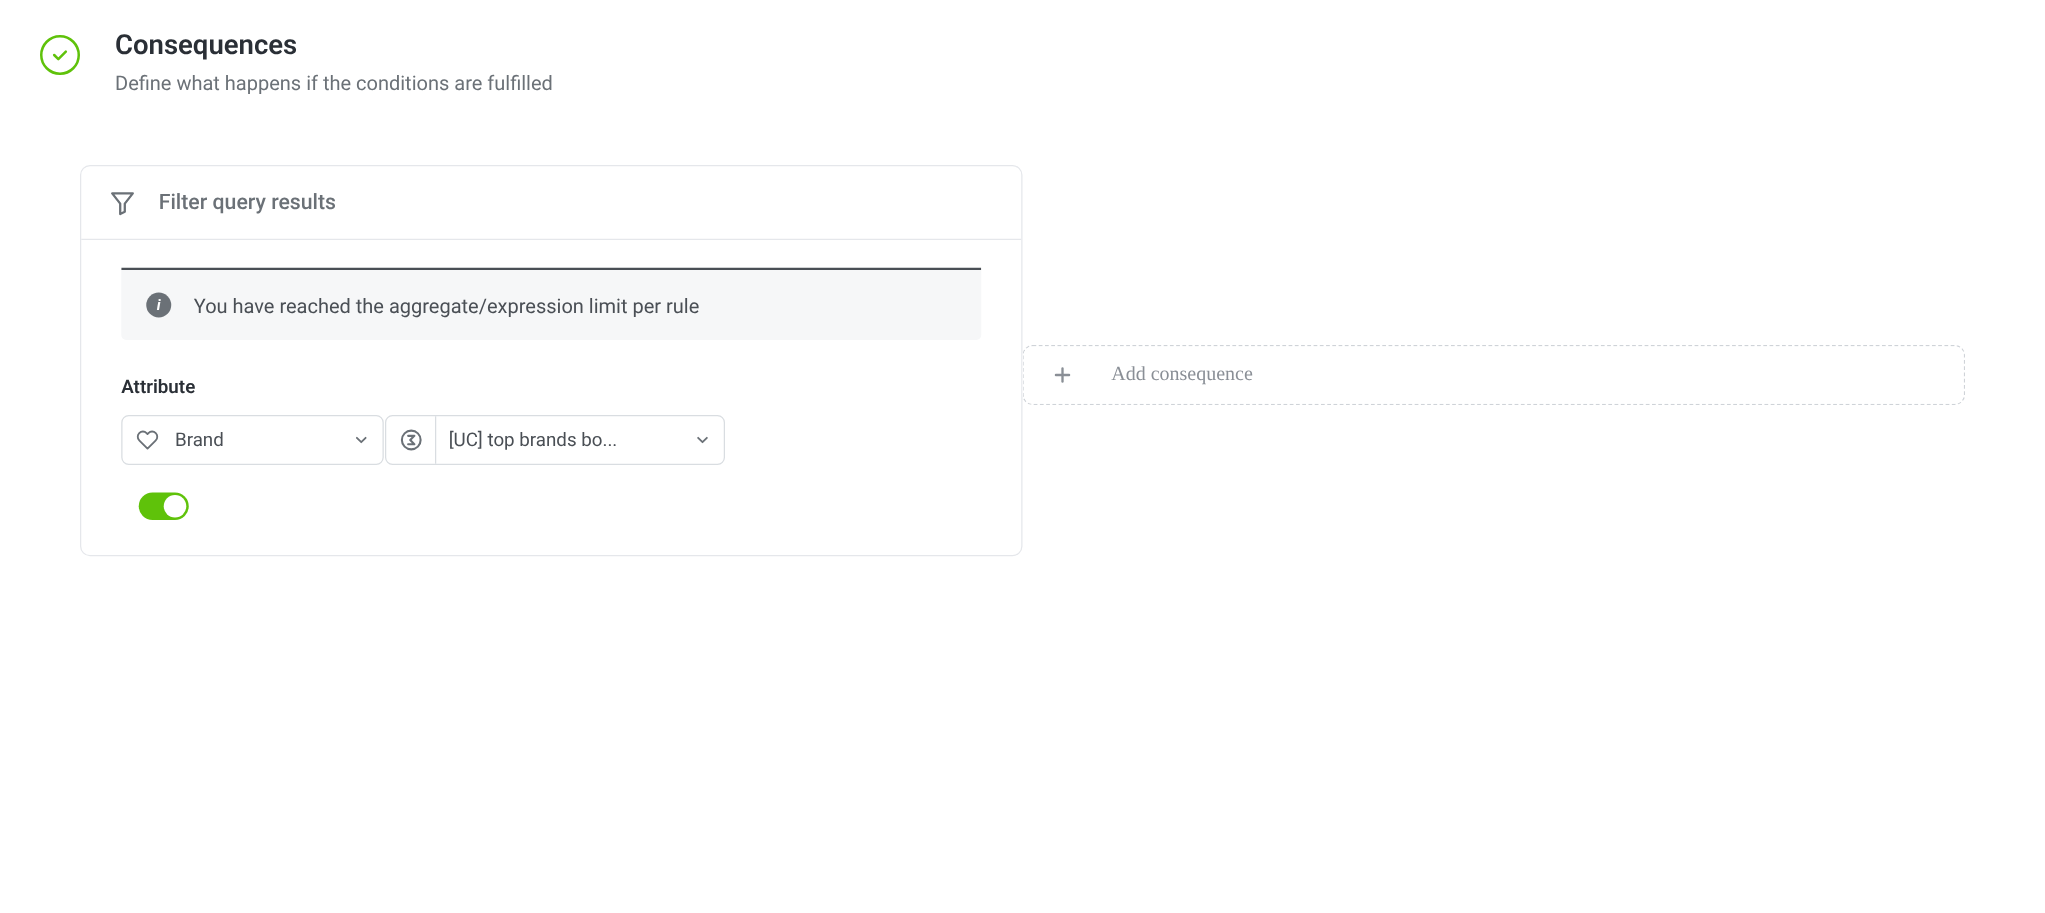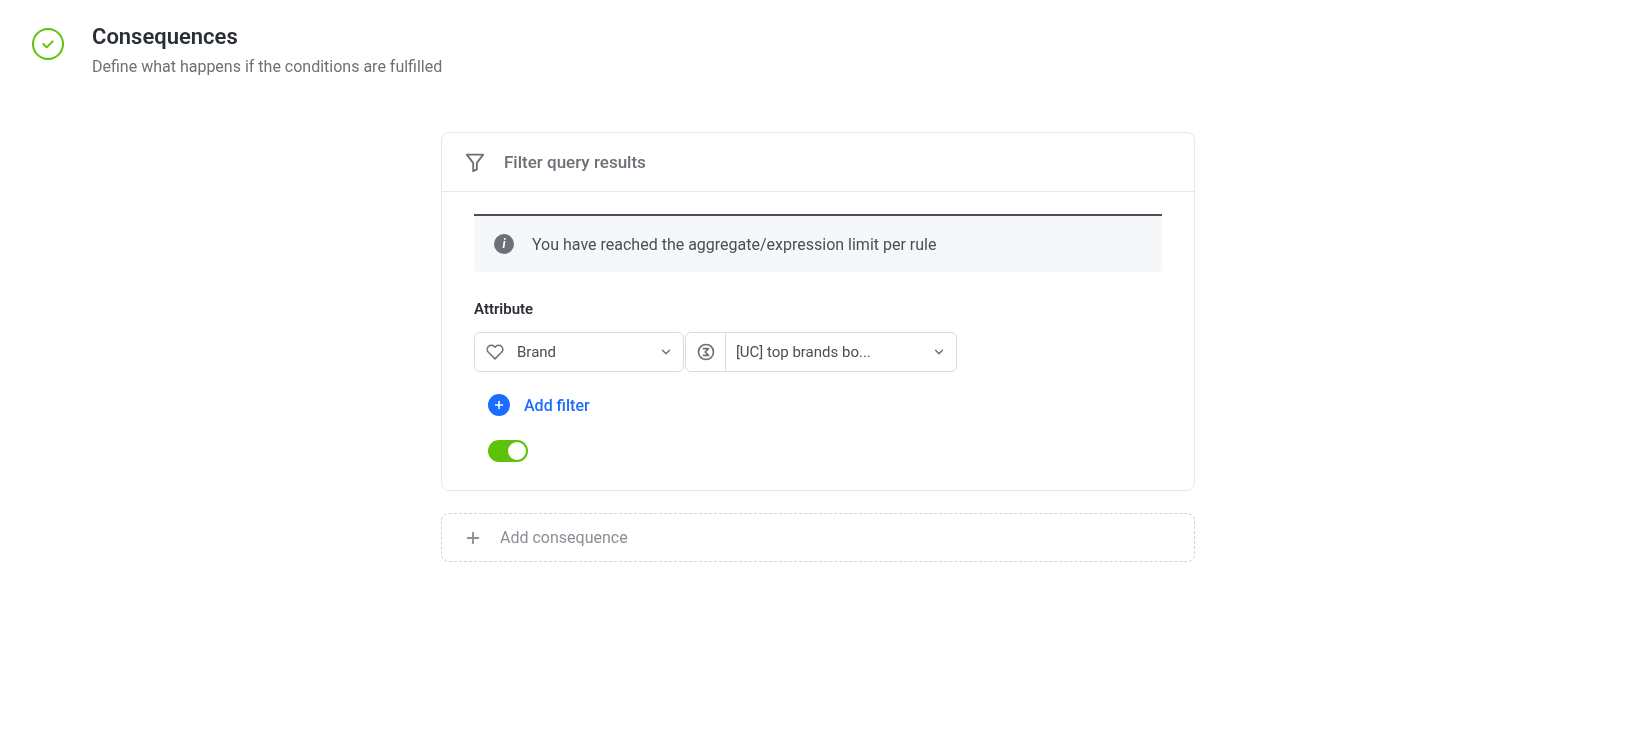--- a/index.html
+++ b/index.html
@@ -247,36 +247,36 @@
       color: #6b7177;
     }
     .add-consequence {
       width: 754px;
       margin-top: 22px;
       border: 1.5px dashed #cfd3d8;
       border-radius: 8px;
       display: flex;
       align-items: center;
       padding: 14px 22px;
-      gap: 18px;
-      background: #fff;
-      cursor: pointer;
+      gap: 30px;
+      background: #fff;
+      cursor: pointer;
+      font-family: Liberation Serif, serif;
     }
     .add-cons-icon {
       width: 18px;
       height: 18px;
       color: #8a8f96;
     }
     .add-cons-text {
       font-size: 16px;
       color: #8a8f96;
     }
     .center-stack {
       display: flex;
-      flex-direction: column;
       align-items: center;
     }
   </style>
 </head>
 <body>
 
 <div class="header-row">
   <div class="check-badge">
     <svg viewBox="0 0 24 24" fill="none" stroke="#5fc20a" stroke-width="3" stroke-linecap="round" stroke-linejoin="round">
       <polyline points="5 12 10 17 19 8"></polyline>
@@ -334,29 +334,20 @@
             </span>
             <span class="select-text" style="padding-left:10px;">[UC] top brands bo...</span>
             <span class="chevron">
               <svg viewBox="0 0 24 24" width="14" height="14" fill="none" stroke="currentColor" stroke-width="2.5" stroke-linecap="round" stroke-linejoin="round">
                 <polyline points="6 9 12 15 18 9"></polyline>
               </svg>
             </span>
           </div>
         </div>
 
-        <div class="add-filter">
-          <span class="plus-circle">
-            <svg viewBox="0 0 24 24" width="12" height="12" fill="none" stroke="currentColor" stroke-width="3" stroke-linecap="round">
-              <line x1="12" y1="5" x2="12" y2="19"></line>
-              <line x1="5" y1="12" x2="19" y2="12"></line>
-            </svg>
-          </span>
-          <span class="add-filter-label">Add filter</span>
-        </div>
 
         <div class="toggle-row">
           <div class="toggle-switch">
             <div class="toggle-knob"></div>
           </div>
         </div>
       </div>
     </div>
 
     <div class="add-consequence">

